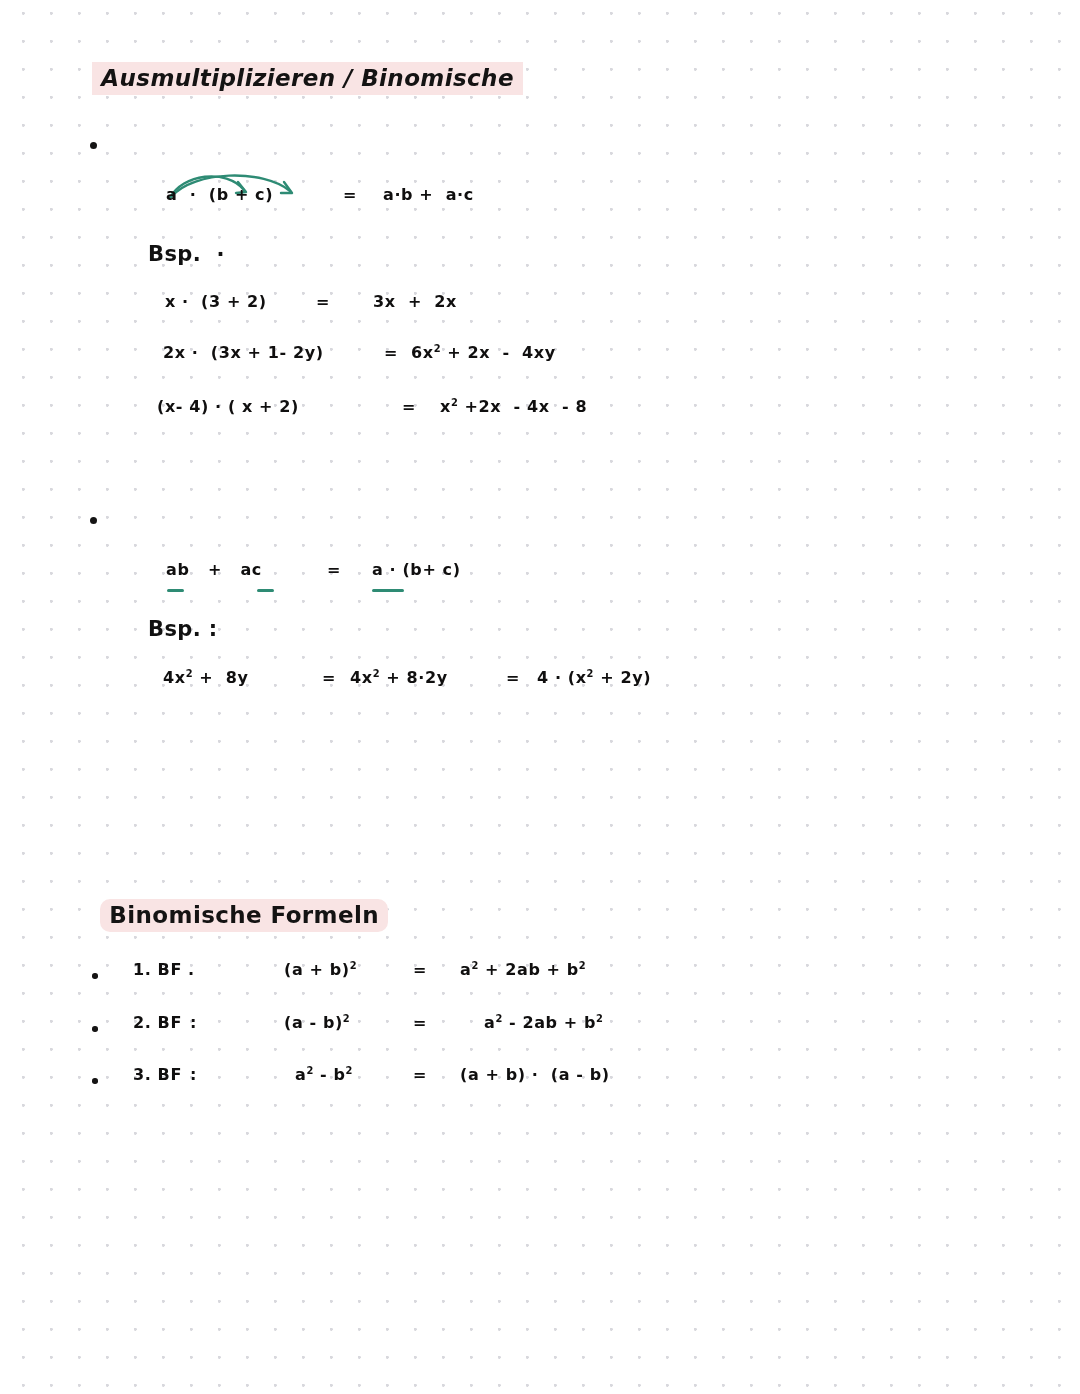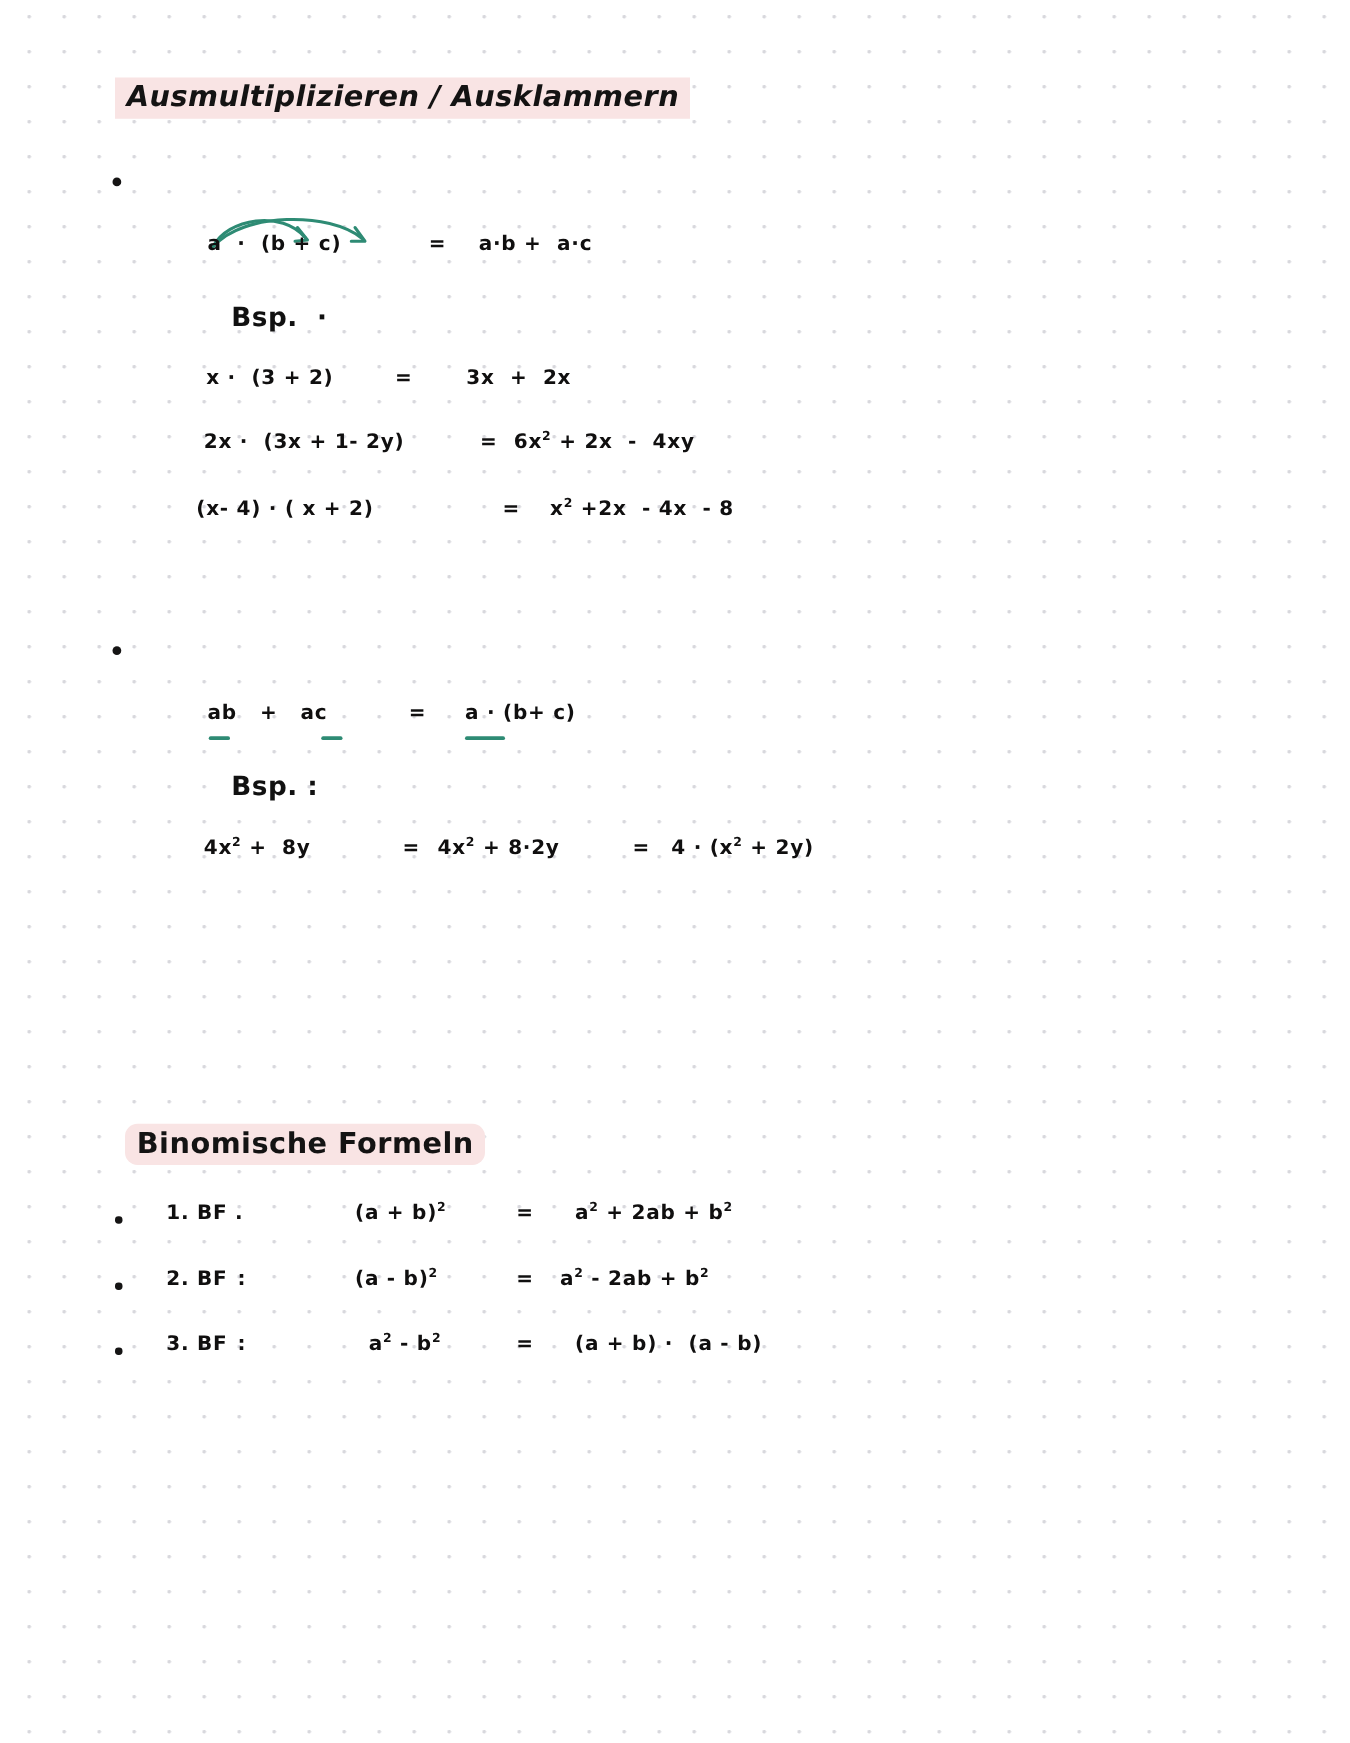--- a/index.html
+++ b/index.html
@@ -81,21 +81,20 @@
     font-weight: 600;
     color: #100f0f;
     letter-spacing: 0.6px;
     line-height: 1.15;
   }
   .label-bsp {
     font-size: 21px;
     font-weight: 600;
     color: #111;
     letter-spacing: 0.4px;
-    margin-left: 37px;
   }
   sup {
     font-size: 0.62em;
     vertical-align: super;
     line-height: 0;
     font-weight: 700;
   }
 
   
   .green-underline {
@@ -113,21 +112,21 @@
     overflow: visible;
     pointer-events: none;
   }
 </style>
 </head>
 <body>
 
 <div id="notebook-page">
 
   <div class="abs" style="left:72px; top:43px;">
-    <span class="hand highlight-title">Ausmultiplizieren / Ausklammern</span>
+    <span class="hand highlight-title">Ausmultiplizieren / Binomische</span>
   </div>
 
   <div class="bullet big" style="left:90px; top:142px;"></div>
 
 
   <svg id="distributive-arrows" viewBox="0 0 170 38">
     <path d="M2,30 C14,6 58,0 76,22" fill="none" stroke="#2e8b74" stroke-width="2.4" stroke-linecap="round"></path>
     <path d="M70,14 L78,24 L68,25" fill="none" stroke="#2e8b74" stroke-width="2.4" stroke-linecap="round" stroke-linejoin="round"></path>
     <path d="M3,29 C26,2 96,1 122,23" fill="none" stroke="#2e8b74" stroke-width="2.4" stroke-linecap="round"></path>
     <path d="M116,14 L124,25 L113,25" fill="none" stroke="#2e8b74" stroke-width="2.4" stroke-linecap="round" stroke-linejoin="round"></path>
@@ -177,21 +176,21 @@
   <div class="bullet small" style="left:92px; top:973px;"></div>
   <div class="abs hand math" style="left:133px; top:961px;"><span>1. BF</span><span style="margin-left:6px;">.</span></div>
   <div class="abs hand math" style="left:284px; top:961px;"><span>(a + b)</span><sup>2</sup></div>
   <div class="abs hand math" style="left:413px; top:961px;">=</div>
   <div class="abs hand math" style="left:460px; top:961px;"><span>a</span><sup>2</sup><span> + 2ab + b</span><sup>2</sup></div>
 
   <div class="bullet small" style="left:92px; top:1026px;"></div>
   <div class="abs hand math" style="left:133px; top:1014px;"><span>2. BF</span><span style="margin-left:8px;">:</span></div>
   <div class="abs hand math" style="left:284px; top:1014px;"><span>(a - b)</span><sup>2</sup></div>
   <div class="abs hand math" style="left:413px; top:1014px;">=</div>
-  <div class="abs hand math" style="left:448px; top:1014px;"><span>a</span><sup>2</sup><span> - 2ab + b</span><sup>2</sup></div>
+  <div class="abs hand math" style="left:484px; top:1014px;"><span>a</span><sup>2</sup><span> - 2ab + b</span><sup>2</sup></div>
 
   <div class="bullet small" style="left:92px; top:1078px;"></div>
   <div class="abs hand math" style="left:133px; top:1066px;"><span>3. BF</span><span style="margin-left:8px;">:</span></div>
   <div class="abs hand math" style="left:295px; top:1066px;"><span>a</span><sup>2</sup><span> - b</span><sup>2</sup></div>
   <div class="abs hand math" style="left:413px; top:1066px;">=</div>
   <div class="abs hand math" style="left:460px; top:1066px;">(a + b) ·  (a - b)</div>
 
 </div>
 
 </body></html>

